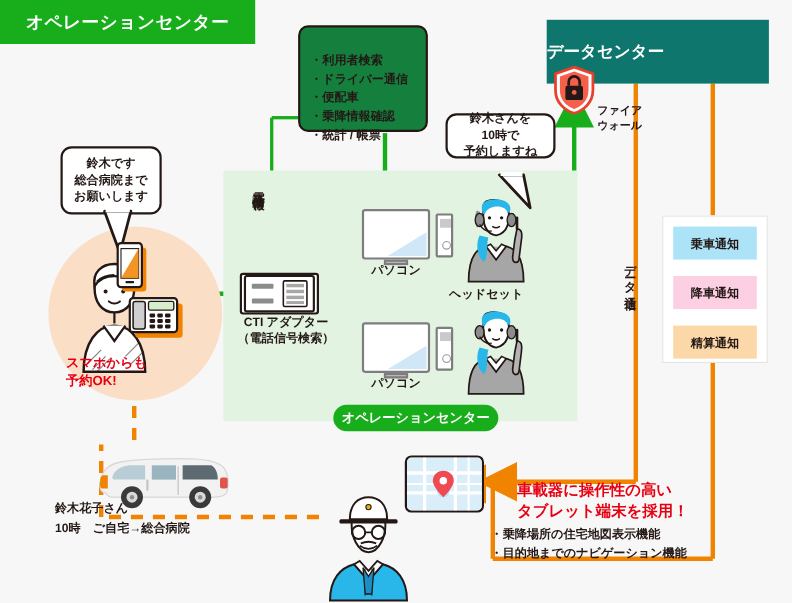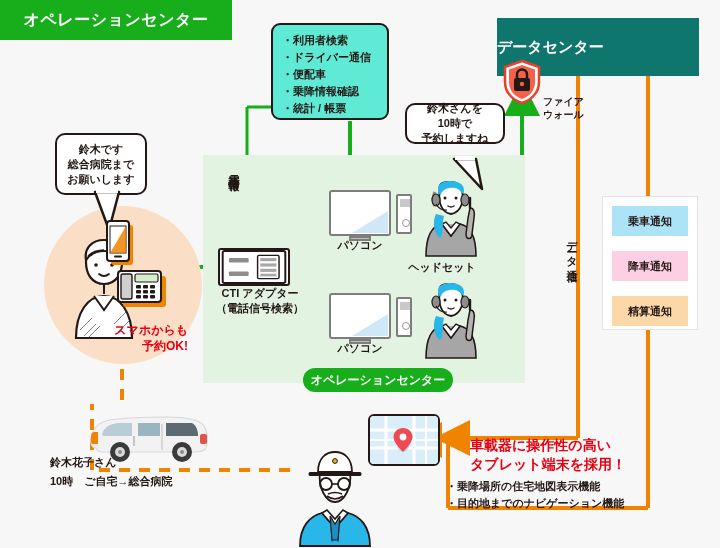--- a/index.html
+++ b/index.html
@@ -34,23 +34,23 @@
     display:flex;align-items:center;justify-content:flex-start;
   }
   #datacenter-box span{color:#fff;font-size:15px;font-weight:bold;}
 
   
   #firewall-icon{left:503px;top:60px;width:38px;height:44px;}
   #firewall-label{left:543px;top:96px;width:60px;font-size:10px;font-weight:bold;line-height:1.25;}
 
   
   #features-callout{
-    left:271px;top:23px;width:118px;height:97px;background:#5eead4;
+    left:271px;top:23px;width:118px;height:97px;background:#15803d;
     border:2px solid #231815;border-radius:9px;box-sizing:border-box;
-    padding:7px 0 0 9px;
+    padding:22px 0 0 9px;
   }
   #features-callout li{list-style:none;font-size:11px;font-weight:bold;line-height:17px;white-space:nowrap;}
   #features-callout ul{margin:0;padding:0;}
   #features-callout li::before{content:"・";}
 
   
   .bubble{
     background:#fff;border:2px solid #231815;border-radius:10px;box-sizing:border-box;
     display:flex;flex-direction:column;align-items:center;justify-content:center;
     font-size:11px;font-weight:bold;line-height:15px;text-align:center;
@@ -67,21 +67,21 @@
   
   .vlabel{writing-mode:vertical-rl;font-size:11px;font-weight:bold;letter-spacing:1px;line-height:1;}
   #tel-signal-label{left:228px;top:166px;height:82px;}
   #data-comm-label{left:566px;top:233px;height:62px;}
 
   #cti-label{left:200px;top:286px;width:120px;text-align:center;font-size:11px;font-weight:bold;line-height:15px;}
   #pc-label-1{left:330px;top:238px;width:60px;text-align:center;font-size:11px;font-weight:bold;}
   #pc-label-2{left:330px;top:341px;width:60px;text-align:center;font-size:11px;font-weight:bold;}
   #headset-label{left:396px;top:260px;width:92px;text-align:center;font-size:11px;font-weight:bold;}
 
-  #smartphone-note{left:60px;top:322px;width:128px;text-align:right;color:#e60012;font-size:12px;font-weight:bold;line-height:16px;}
+  #smartphone-note{left:60px;top:322px;width:128px;text-align:left;color:#e60012;font-size:12px;font-weight:bold;line-height:16px;}
   #passenger-note{left:50px;top:453px;font-size:11px;font-weight:bold;line-height:19px;}
 
   #tablet-heading{left:470px;top:436px;width:205px;color:#e60012;font-size:14px;font-weight:bold;line-height:19px;}
   #tablet-bullets{left:446px;top:478px;width:215px;}
   #tablet-bullets ul{margin:0;padding:0;}
   #tablet-bullets li{list-style:none;font-size:11px;font-weight:bold;line-height:17px;white-space:nowrap;}
   #tablet-bullets li::before{content:"・";}
 
   
   #notify-panel{left:602px;top:196px;width:96px;height:134px;background:#fff;border:1px solid #e4e4e4;box-sizing:border-box;}

